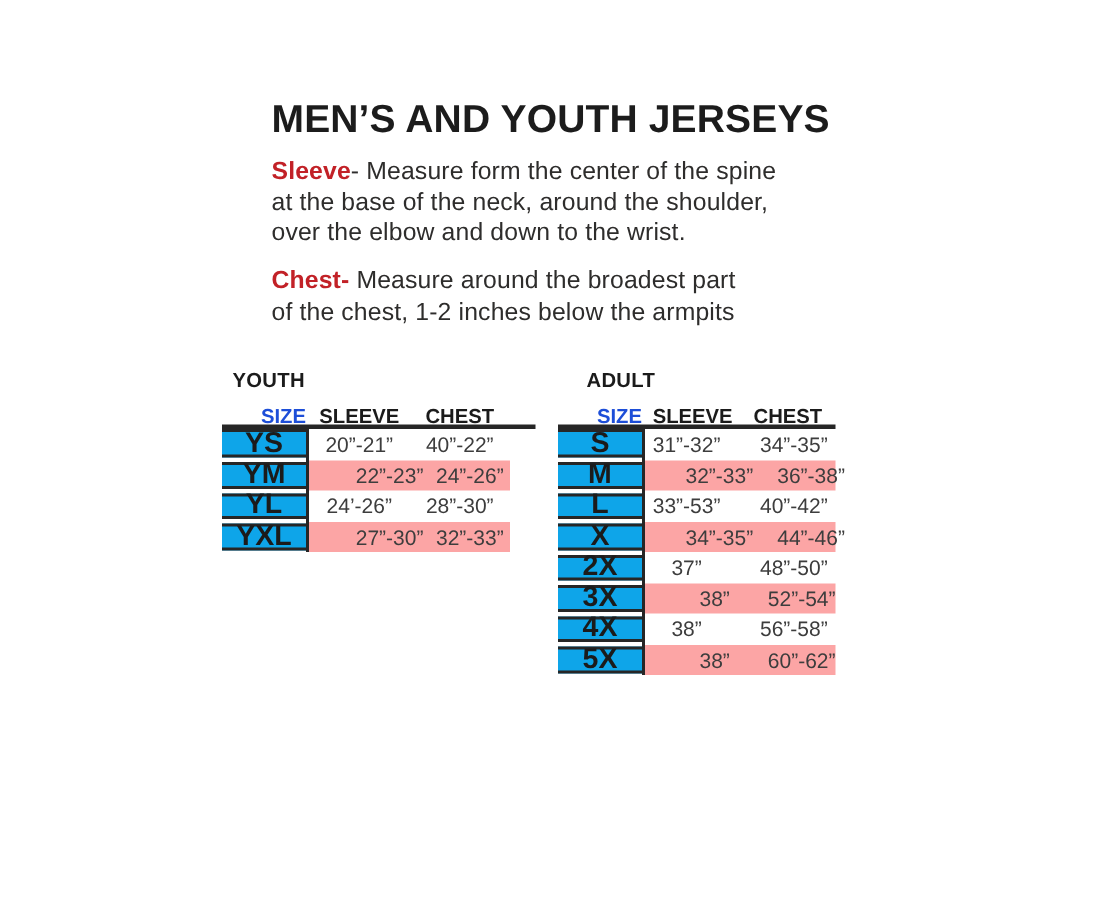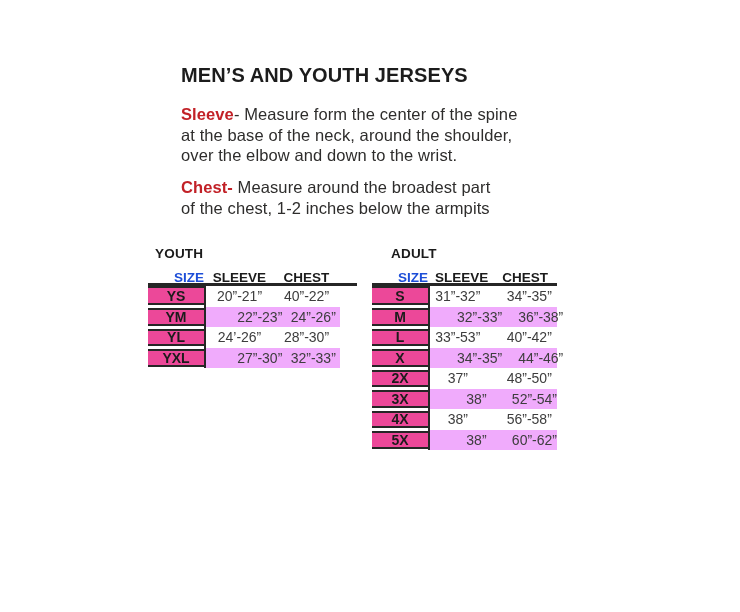--- a/index.html
+++ b/index.html
@@ -9,21 +9,21 @@
     width: 740px;
     height: 612px;
     background: #ffffff;
     font-family: "Liberation Sans", sans-serif;
     color: #2e2d2c;
     overflow: hidden;
   }
   .page-title {
     position: absolute;
     left: 181px; top: 64px;
-    font-size: 20px;
+    font-size: 26px;
     font-weight: 700;
     color: #1c1c1c;
     letter-spacing: 0.1px;
     white-space: nowrap;
   }
   .note {
     position: absolute;
     left: 181px;
     font-size: 16.5px;
     line-height: 20.5px;
@@ -74,32 +74,32 @@
     position: absolute; left: 56px; top: 0; bottom: 0;
     width: 2px; background: #262626;
   }
   .row { display: flex; height: 20.5px; }
   .size-cell {
     width: 56px;
     margin: 1.5px 0;
     border-top: 2px solid #262626;
     border-bottom: 2px solid #262626;
     display: flex; align-items: center; justify-content: center;
-    font-size: 14px; font-weight: 700; color: #1b1b1b;
-    background: #ec4899;
+    font-size: 19px; font-weight: 700; color: #1b1b1b;
+    background: #0ea5e9;
   }
   .row-first .size-cell { margin-top: 0; }
   .vals { margin-left: 2px; display: flex; align-items: center; }
   .tbl-youth .vals { width: 134px; }
   .tbl-adult .vals { width: 127px; gap: 16px; }
   .vals span {
     flex: 1; text-align: center;
     font-size: 14px; color: #3d3d3d;
   }
-  .row-shaded .vals { background: #f0abfc; padding-left: 27px; }
+  .row-shaded .vals { background: #fca5a5; padding-left: 27px; }
 </style>
 </head>
 <body>
 
 <div class="canvas">
 
   <div class="page-title">MEN’S AND YOUTH JERSEYS</div>
 
   <div class="note note-sleeve">
     <div class="line"><span class="term">Sleeve</span><span>- Measure form the center of the spine</span></div>

